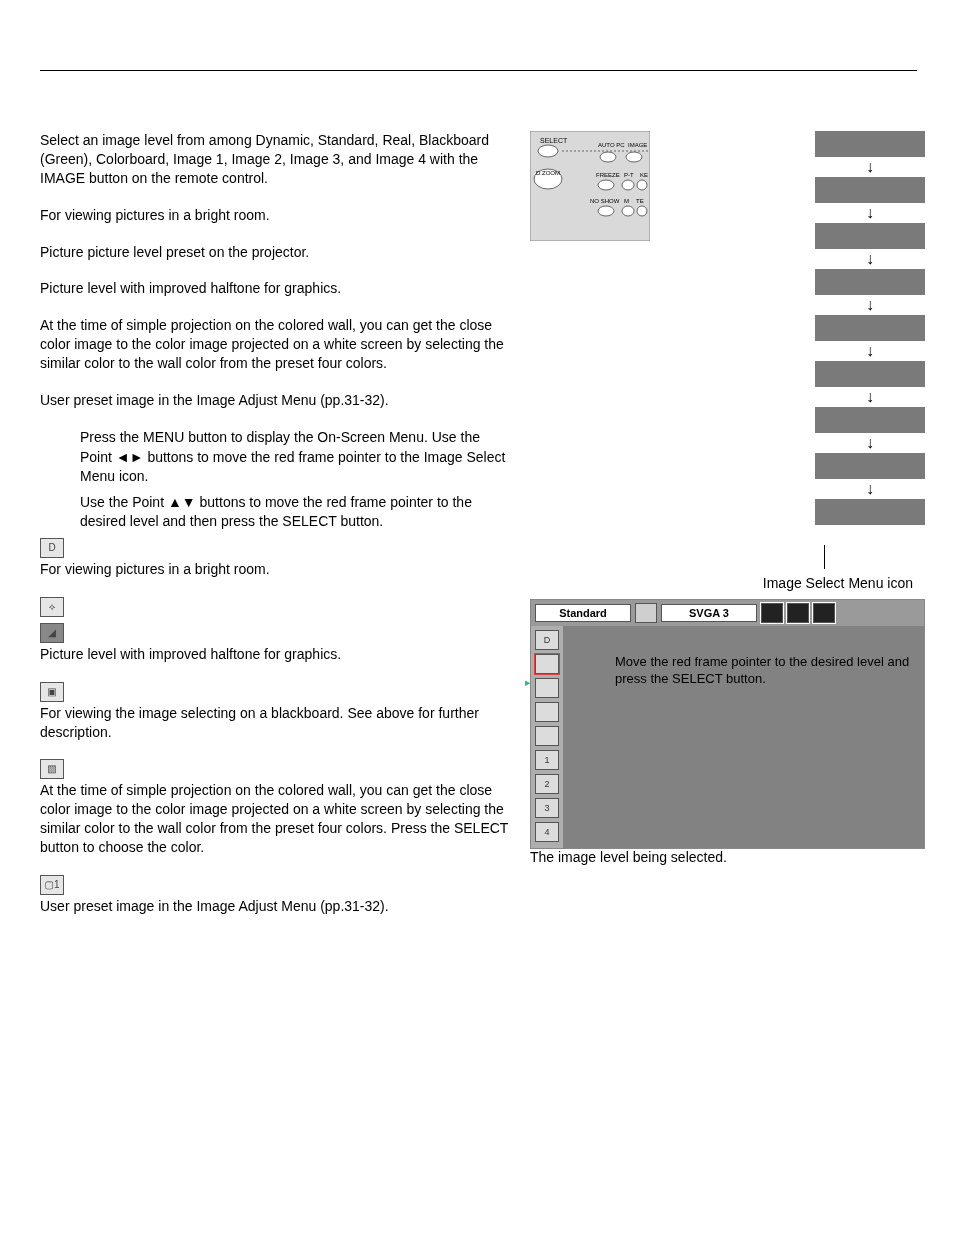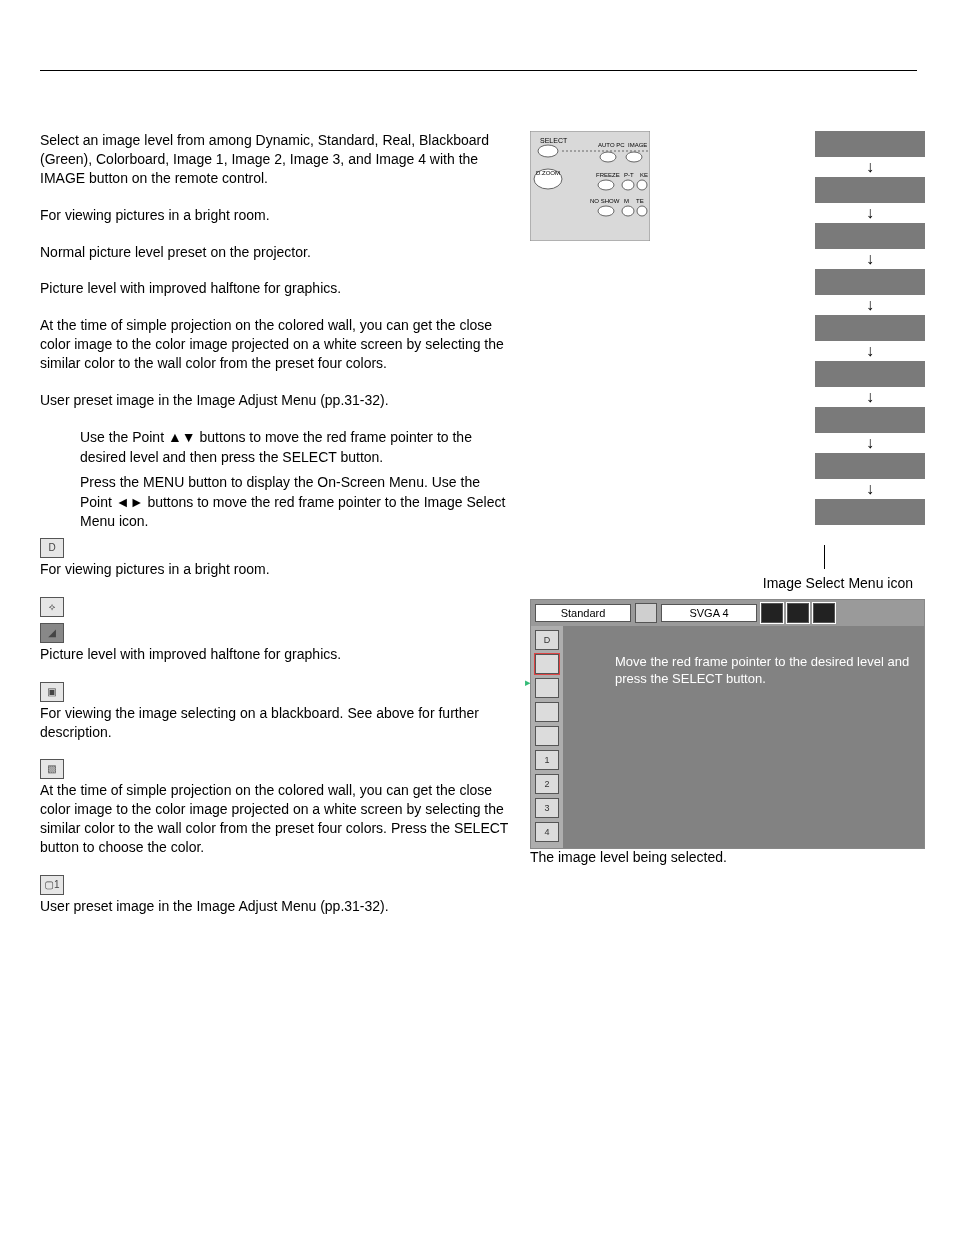--- a/index.html
+++ b/index.html
@@ -97,20 +97,21 @@
     border: 1px solid #888;
     margin-left: 0;
   }
   .menu-topbar {
     height: 26px;
     background: #9a9a9a;
     display: flex;
     align-items: center;
     gap: 4px;
     padding: 2px 4px;
+    font-weight: bold;
   }
   .menu-top-label {
     background: #fff;
     color: #000;
     font-size: 11px;
     padding: 2px 6px;
     min-width: 96px;
     text-align: center;
     border: 1px solid #555;
   }
@@ -176,30 +177,30 @@
 <div class="page">
   <hr class="hr-top">
 
   <div class="cols">
 
     <div class="left">
 
       <p class="para">Select an image level from among Dynamic, Standard, Real, Blackboard (Green), Colorboard, Image 1, Image 2, Image 3, and Image 4 with the IMAGE button on the remote control.</p>
 
       <p class="para">For viewing pictures in a bright room.</p>
-      <p class="para">Normal picture level preset on the projector.</p>
+      <p class="para">Picture picture level preset on the projector.</p>
       <p class="para">Picture level with improved halftone for graphics.</p>
       <p class="para">At the time of simple projection on the colored wall, you can get the close color image to the color image projected on a white screen by selecting the similar color to the wall color from the preset four colors.</p>
       <p class="para">User preset image in the Image Adjust Menu (pp.31-32).</p>
 
       <div class="step-block">
+        <span>Press the MENU button to display the On-Screen Menu. Use the Point ◄► buttons to move the red frame pointer to the Image Select Menu icon.</span>
+      </div>
+      <div class="step-block">
         <span>Use the Point ▲▼ buttons to move the red frame pointer to the desired level and then press the SELECT button.</span>
-      </div>
-      <div class="step-block">
-        <span>Press the MENU button to display the On-Screen Menu. Use the Point ◄► buttons to move the red frame pointer to the Image Select Menu icon.</span>
       </div>
 
       <div class="icon-row"><span class="mini-icon">D</span></div>
       <p class="para">For viewing pictures in a bright room.</p>
 
       <div class="icon-row"><span class="mini-icon">⟡</span></div>
 
       <div class="icon-row"><span class="mini-icon dark">◢</span></div>
       <p class="para">Picture level with improved halftone for graphics.</p>
 
@@ -267,38 +268,38 @@
 
       <div style="position:relative;">
         <p class="right-mid-label">Image Select Menu icon</p>
         <div class="leader-line-v"></div>
       </div>
 
       <div class="menu-figure">
         <div class="menu-topbar">
           <span class="menu-top-label">Standard</span>
           <span class="menu-top-icon"></span>
-          <span class="menu-top-label">SVGA 4</span>
+          <span class="menu-top-label">SVGA 3</span>
           <span class="menu-top-icon sel"></span>
           <span class="menu-top-icon sel"></span>
           <span class="menu-top-icon sel"></span>
         </div>
         <div class="menu-left-col" style="position:relative;">
           <span class="menu-select-marker">▸</span>
           <div class="menu-left-item">D</div>
           <div class="menu-left-item sel"></div>
           <div class="menu-left-item"></div>
           <div class="menu-left-item"></div>
           <div class="menu-left-item"></div>
           <div class="menu-left-item">1</div>
           <div class="menu-left-item">2</div>
           <div class="menu-left-item">3</div>
           <div class="menu-left-item">4</div>
         </div>
         <div class="menu-body">
-          <span style="color:#ffffff">Move the red frame pointer to the desired level and press the SELECT button.</span>
+          <span style="color:#000000">Move the red frame pointer to the desired level and press the SELECT button.</span>
         </div>
       </div>
 
       <p class="figure-caption">The image level being selected.</p>
     </div>
   </div>
 </div>
 
 </body></html>

